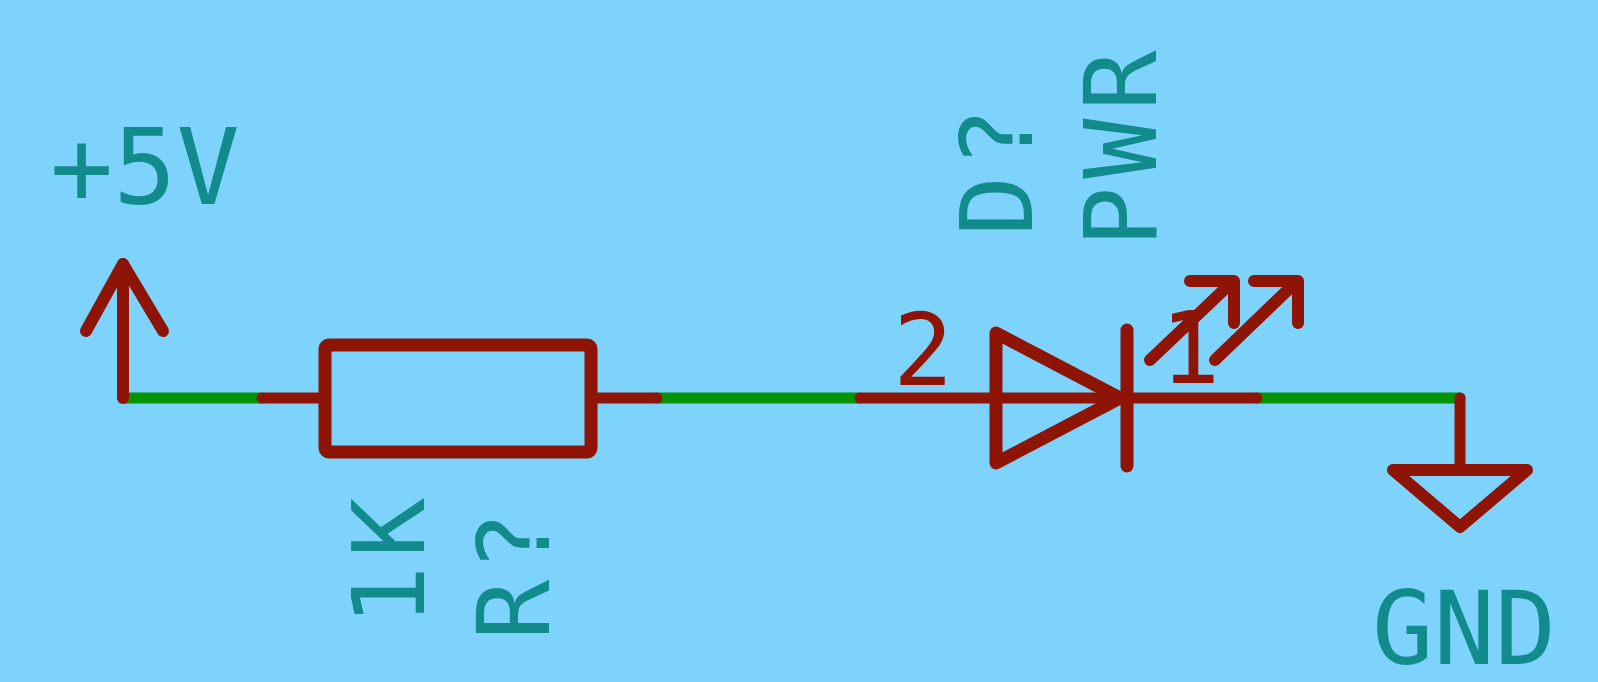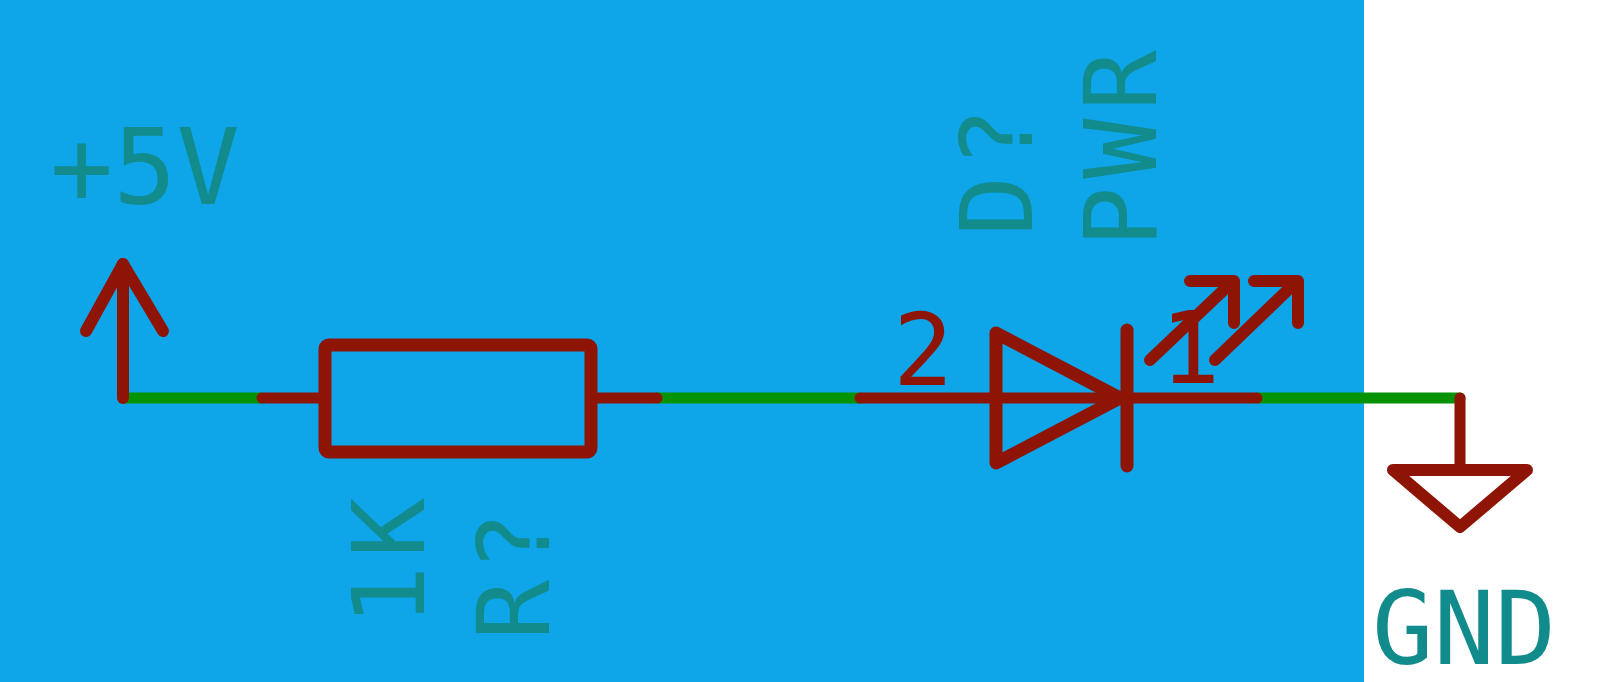--- a/index.html
+++ b/index.html
@@ -6,23 +6,23 @@
     margin: 0;
     padding: 0;
     background: #ffffff;
     width: 1598px;
     height: 682px;
     overflow: hidden;
     font-family: "DejaVu Sans Mono", "Liberation Mono", monospace;
   }
   .canvas-wrap {
     position: relative;
-    width: 1364px;
+    width: 1598px;
     height: 682px;
-    background: #0ea5e9;
+    background: #7dd3fc;
   }
   svg { display: block; }
 
   
   .sym {            
     stroke: #8e1505;
     fill: none;
     stroke-linecap: round;
     stroke-linejoin: round;
   }

